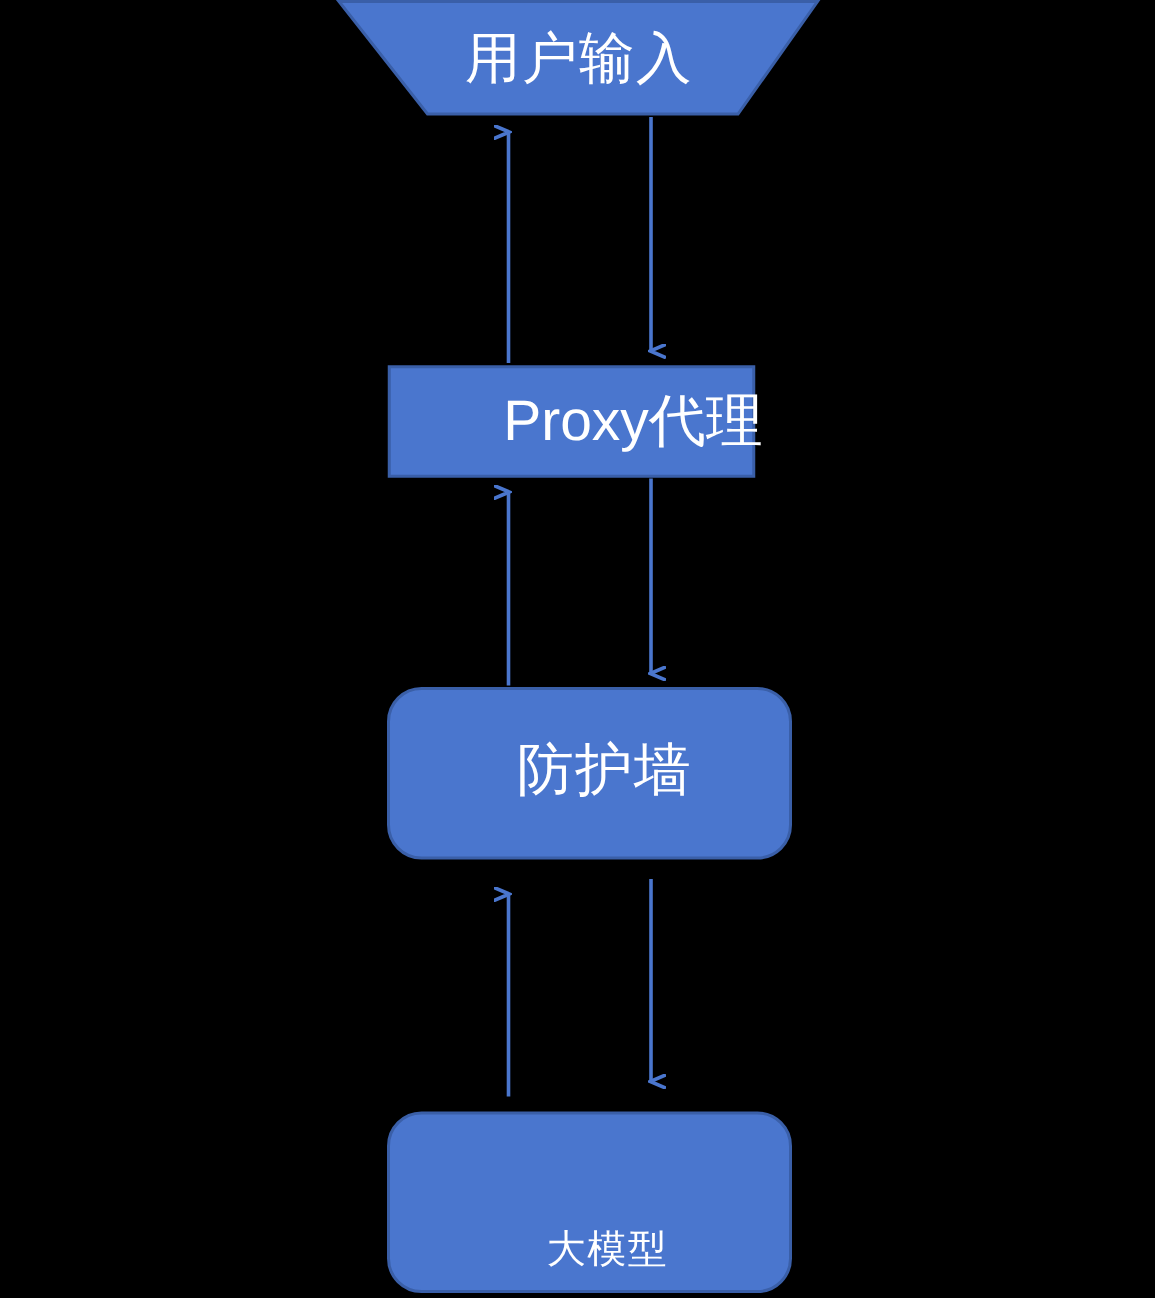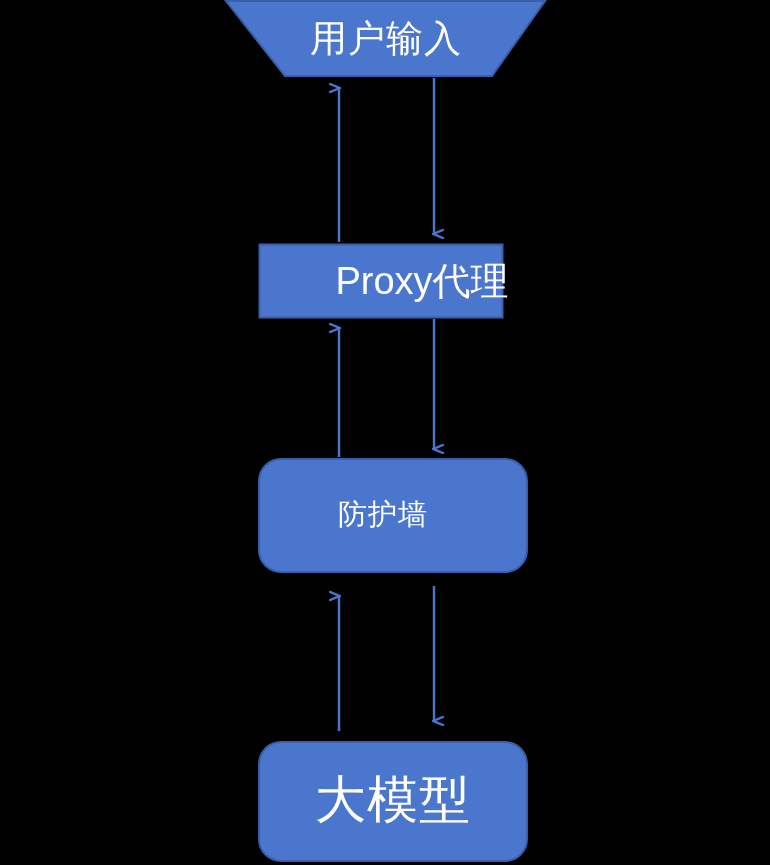--- a/index.html
+++ b/index.html
@@ -44,34 +44,35 @@
   }
   #label-proxy {
     left: 259px;
     top: 257px;
     width: 244px;
     font-size: 38px;
     line-height: 48px;
     margin-left: 41px;
   }
   #label-firewall {
-    left: 248px;
+    left: 268px;
     top: 490px;
     width: 270px;
-    font-size: 29px;
+    font-size: 38px;
     line-height: 48px;
     letter-spacing: 1px;
   }
   #label-llm {
     left: 258px;
-    top: 776px;
+    top: 808px;
     width: 270px;
-    font-size: 51px;
+    font-size: 26px;
     line-height: 48px;
     letter-spacing: 1px;
+    padding-left: 12px;
   }
 </style>
 </head>
 <body>
 
 <div id="diagram">
 
   <svg class="svg-layer" viewBox="0 0 770 865" xmlns="http://www.w3.org/2000/svg">
     <defs>
       <marker id="arrowhead-down" markerWidth="10" markerHeight="12" refX="5" refY="10" orient="auto" markerUnits="userSpaceOnUse">

